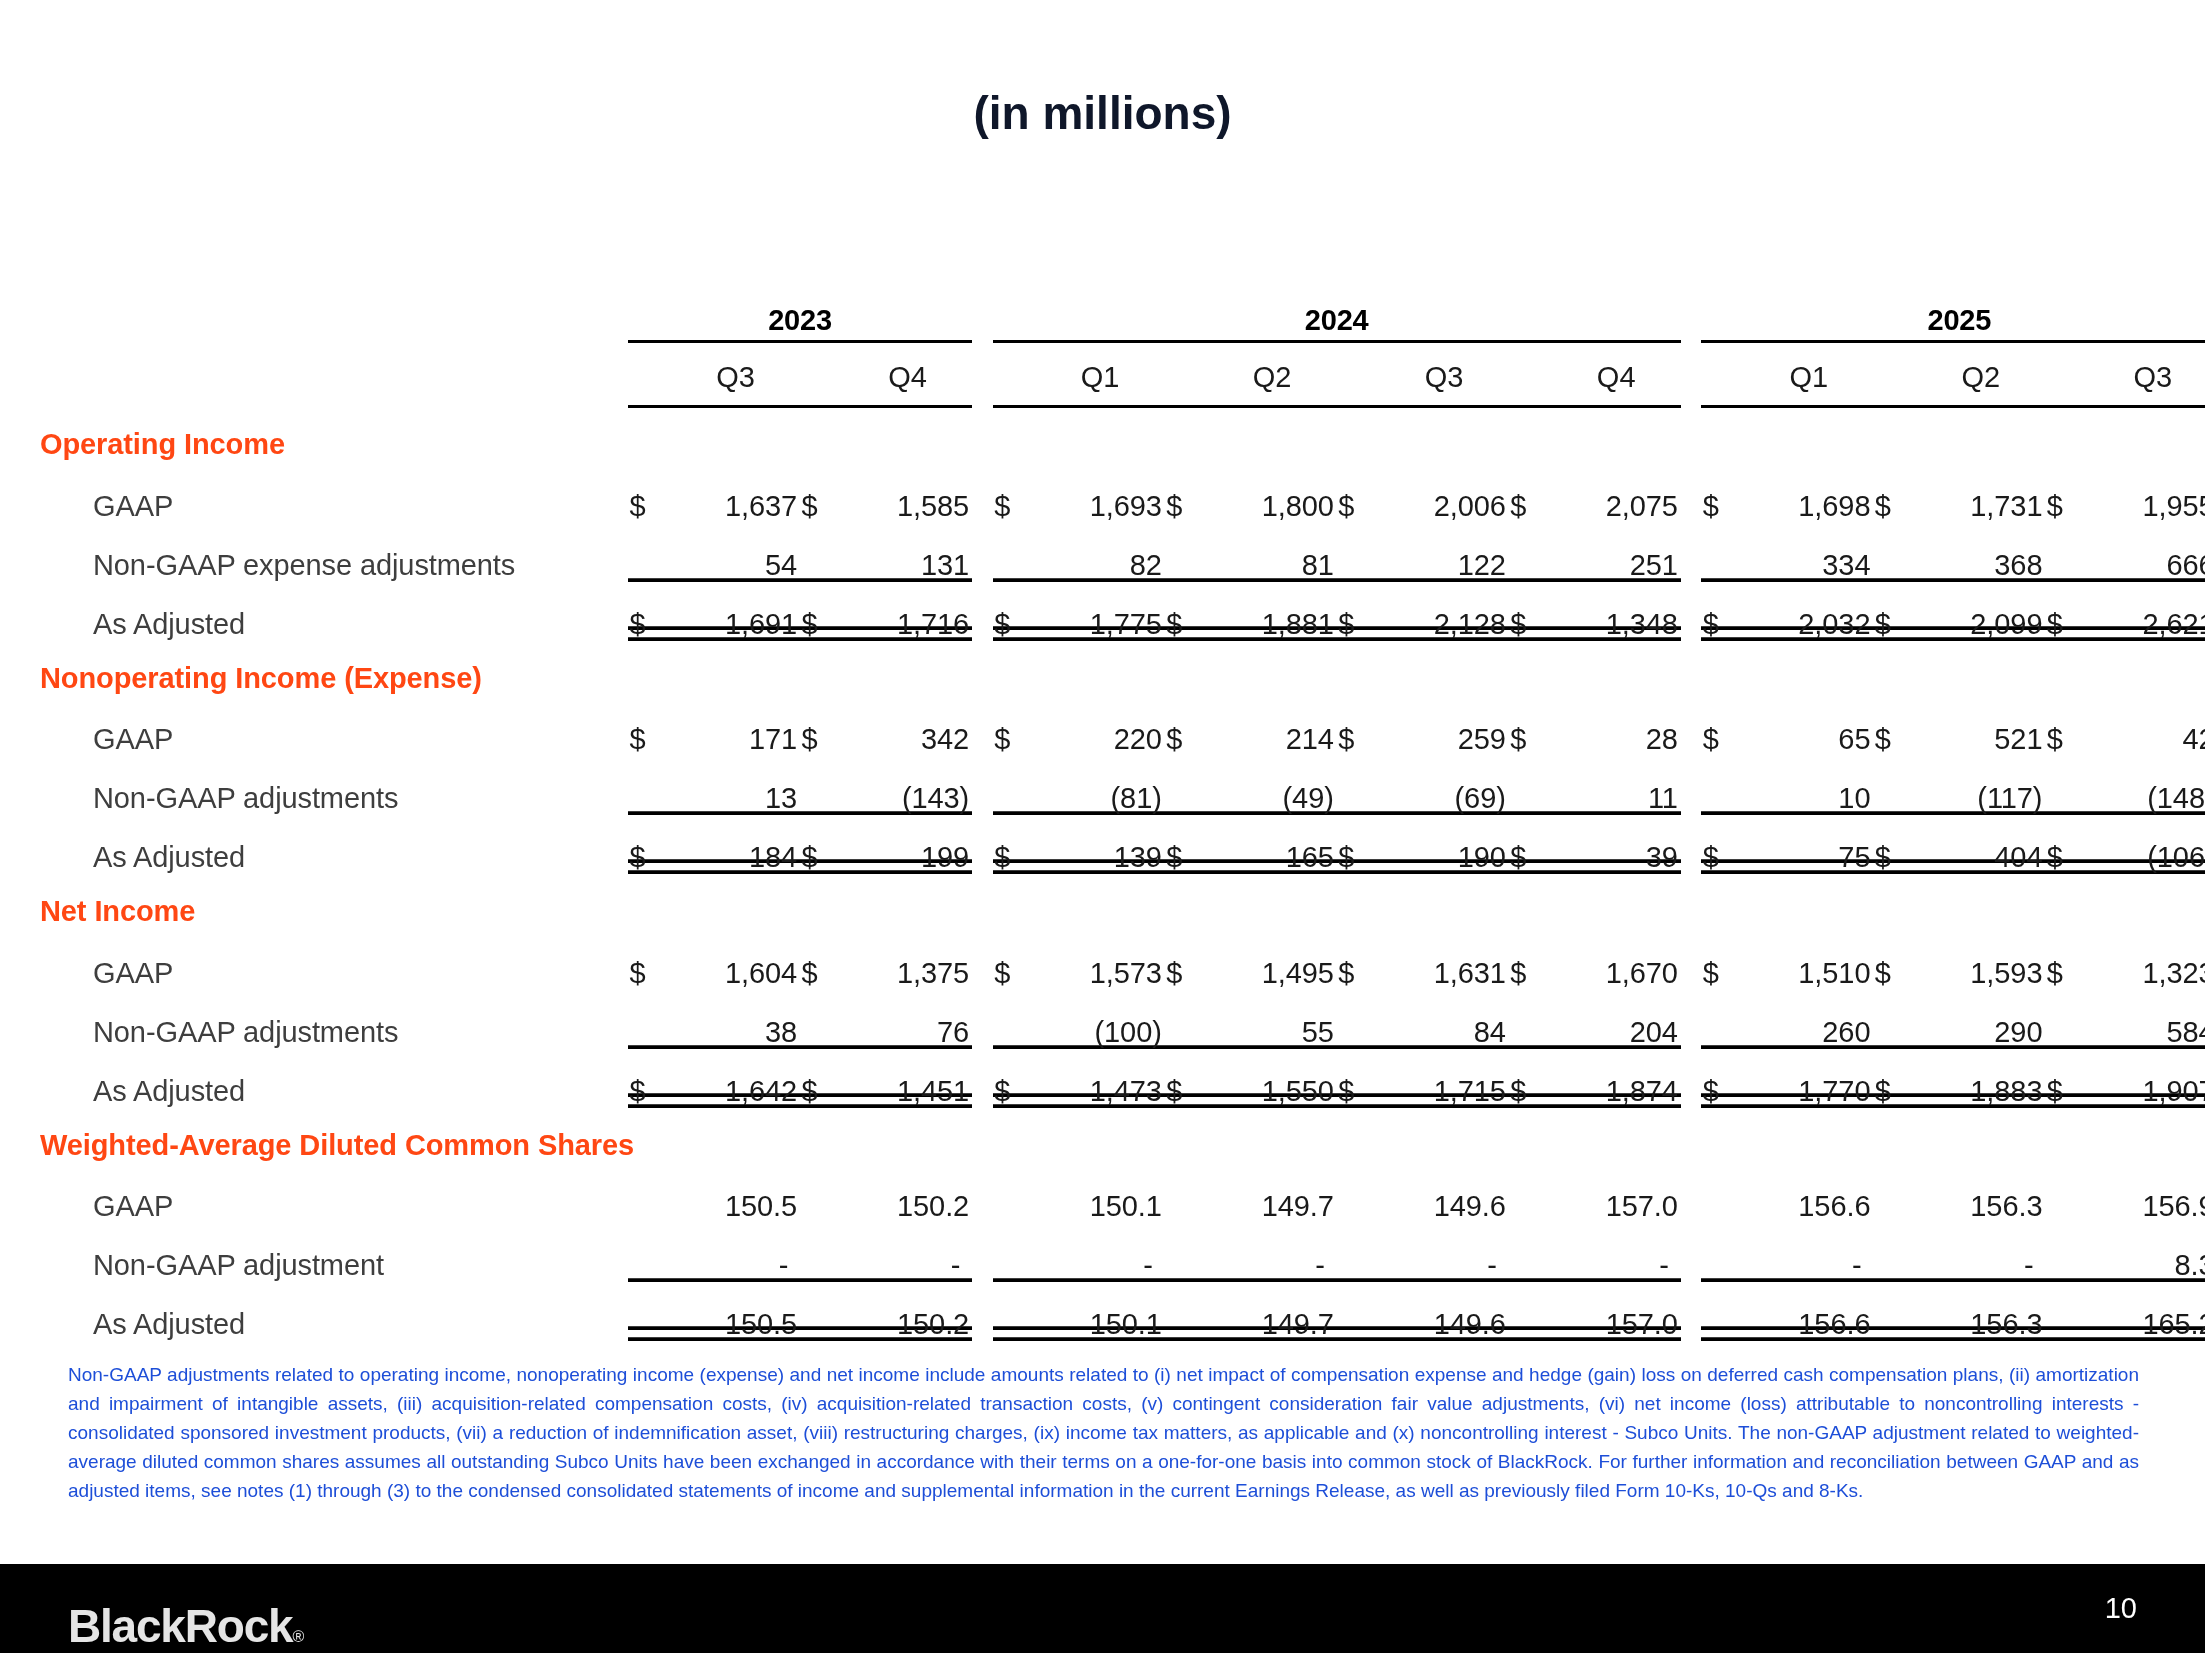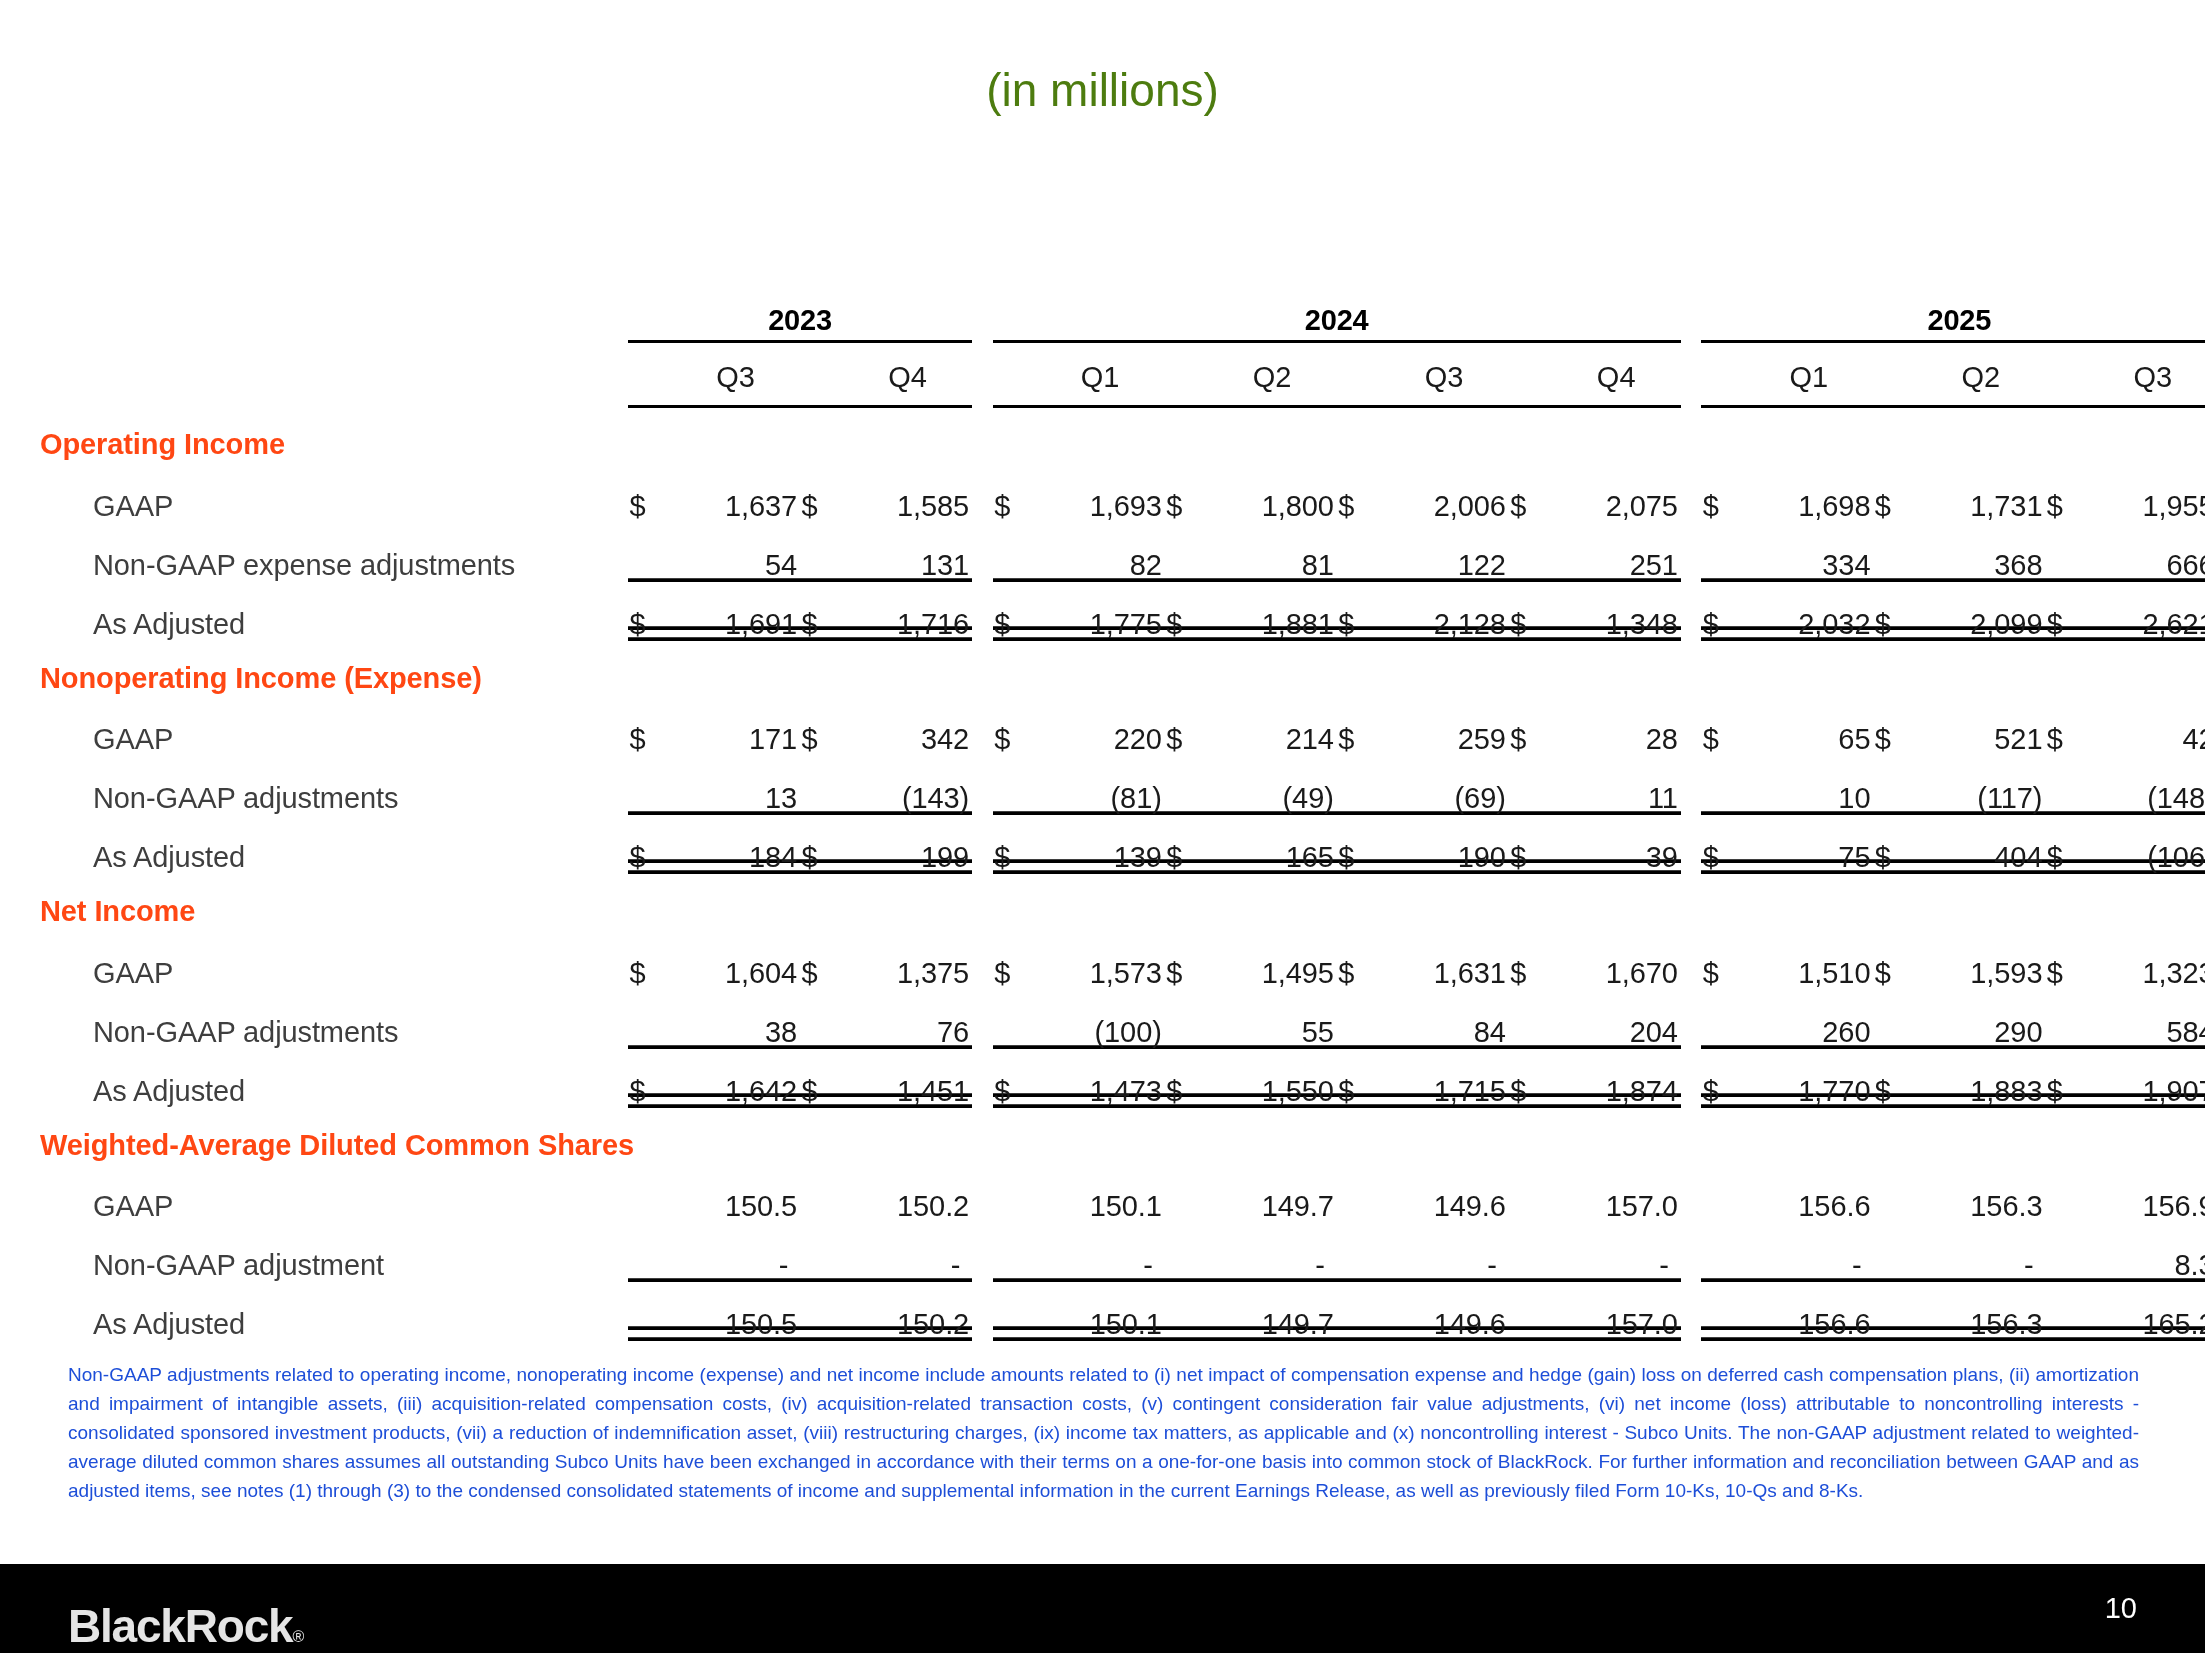--- a/index.html
+++ b/index.html
@@ -11,22 +11,22 @@
   }
   .slide { position: relative; width: 2205px; height: 1654px; overflow: hidden; background:#fff; }
 
   
   .title-block { position:absolute; top:65px; left:0; width:2205px; text-align:center; }
   .title {
     font-size: 57px; font-weight: 700; color: #FF4713;
     letter-spacing: -0.9px; line-height: 1.04;
   }
   .subtitle {
-    font-size: 46px; font-weight: 400; color: #4d7c0f;
-    margin-top: 1px; line-height: 1.05;
+    font-size: 46px; font-weight: 700; color: #0f172a;
+    margin-top: 24px; line-height: 1.05;
   }
 
   
   .table-wrap { position:absolute; top:295px; left:0; width:2205px; }
   table.recon { width: 2139px; margin-left: 40px; border-collapse: collapse; table-layout: fixed; }
 
   col.c-label { width: 588px; }
   col.c-gap   { width: 20.6px; }
   col.c-cur   { width: 43px; }
   col.c-num   { width: 129px; }

